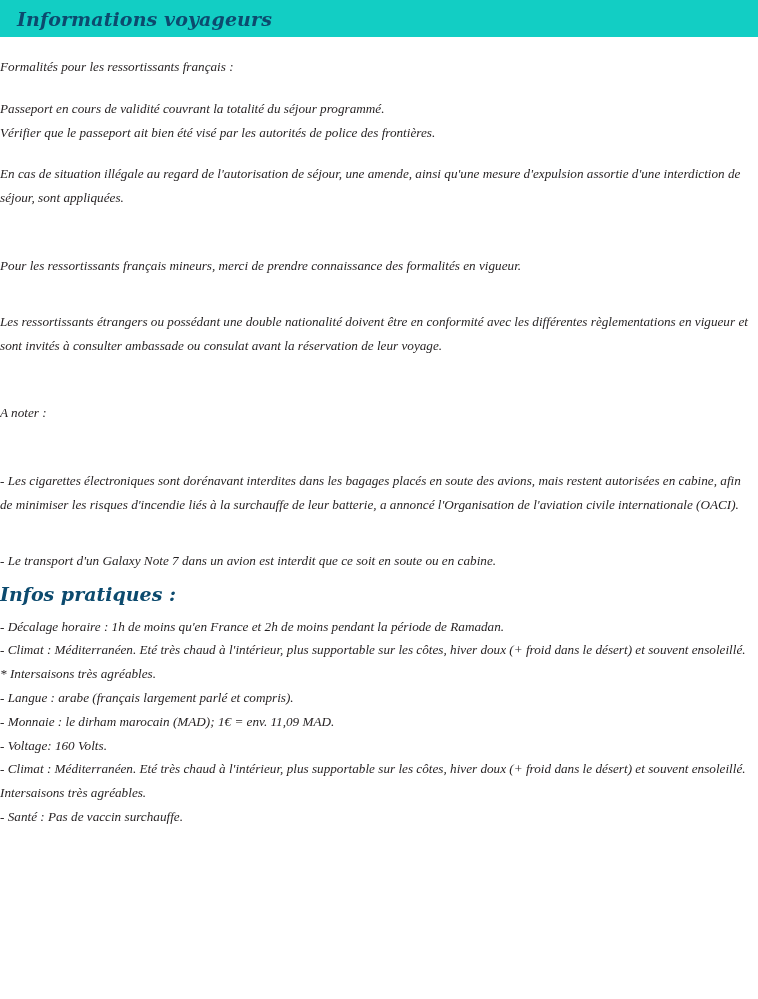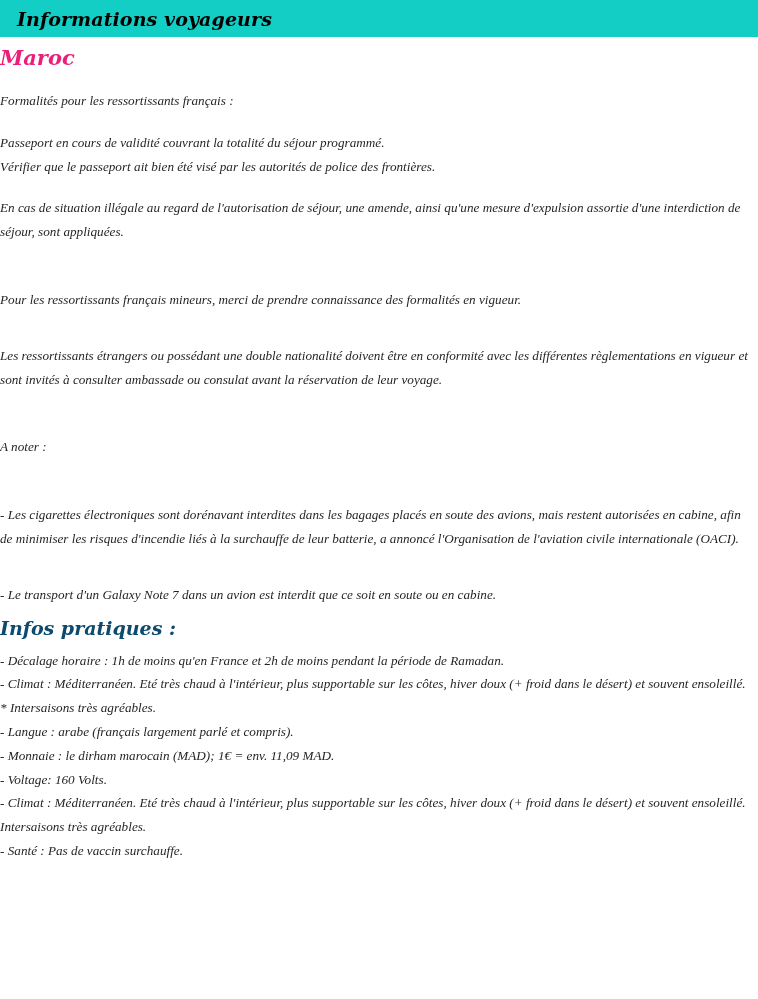--- a/index.html
+++ b/index.html
@@ -19,21 +19,21 @@
   }
   .header-bar {
     background: #12cec4;
     height: 37px;
     display: flex;
     align-items: center;
     padding-left: 17px;
     box-sizing: border-box;
   }
   .header-title {
-    color: #000000;
+    color: #0c4a6e;
     font-family: "DejaVu Serif", serif;
     font-style: italic;
     font-weight: bold;
     font-size: 19px;
     letter-spacing: 0.1px;
   }
   .content {
     padding: 0 6px 0 0;
   }
   .country-title {
@@ -76,21 +76,20 @@
 <body>
 
 <div class="page">
 
   <div class="header-bar">
     <span class="header-title">Informations voyageurs</span>
   </div>
 
   <div class="content">
 
-    <h1 class="country-title">Maroc</h1>
 
     <div class="gap-sm"></div>
 
     <p class="para">Formalités pour les ressortissants français :</p>
 
     <div class="gap-sm"></div>
 
     <p class="para">Passeport en cours de validité couvrant la totalité du séjour programmé.</p>
     <p class="para">Vérifier que le passeport ait bien été visé par les autorités de police des frontières.</p>
 

